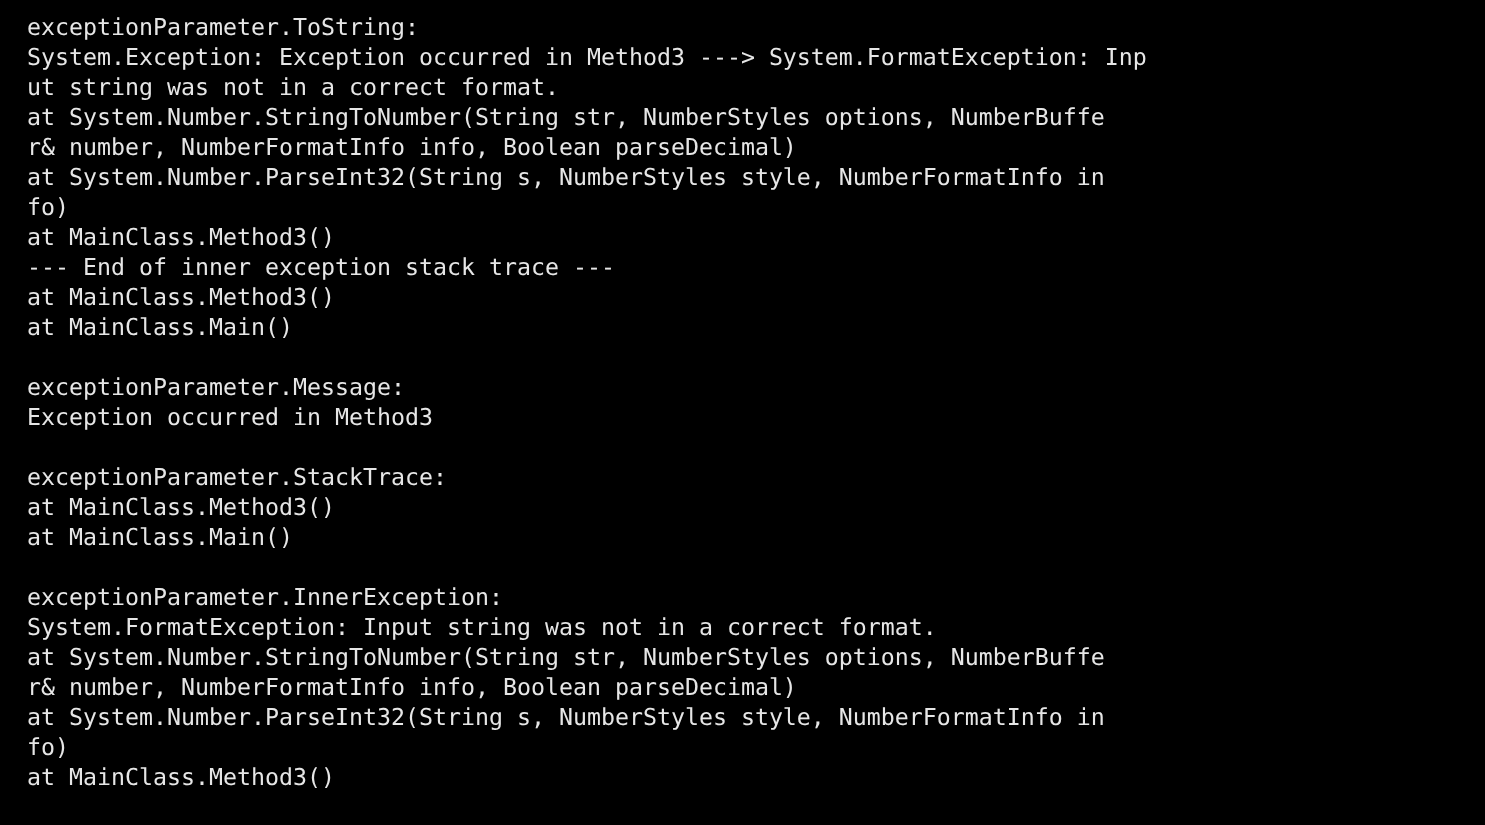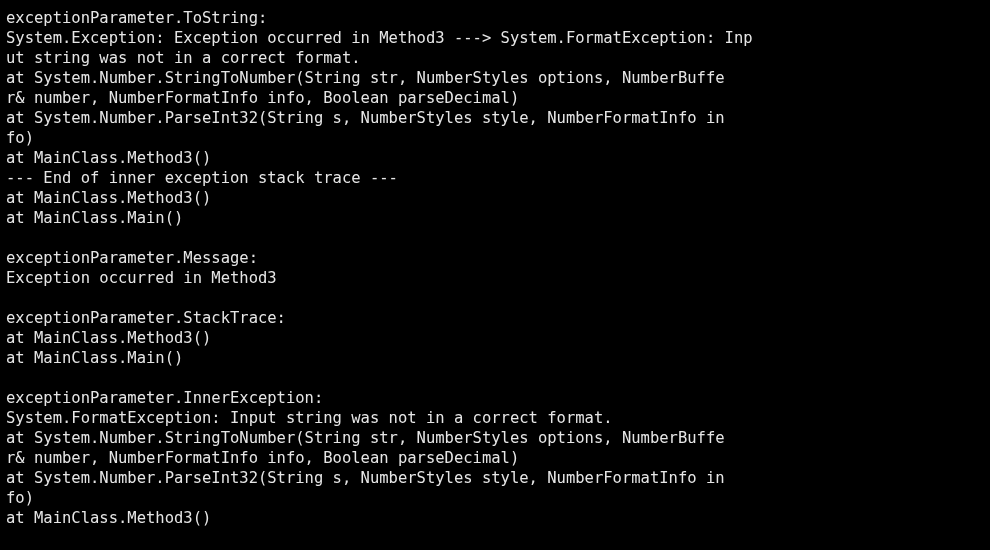--- a/index.html
+++ b/index.html
@@ -16,21 +16,21 @@
   #console {
     box-sizing: border-box;
     width: 990px;
     height: 550px;
     background: #000000;
     color: #e6e6e6;
     font-family: "DejaVu Sans Mono", "Liberation Mono", monospace;
     font-size: 15.5px;
     line-height: 20px;
     letter-spacing: 0px;
-    padding: 8px 0 0 6px;
+    padding: 8px 0 0 18px;
     white-space: pre;
     overflow: hidden;
     -webkit-font-smoothing: none;
     font-smooth: never;
   }
   .line {
     height: 20px;
     line-height: 20px;
     white-space: pre;
     min-height: 20px;

